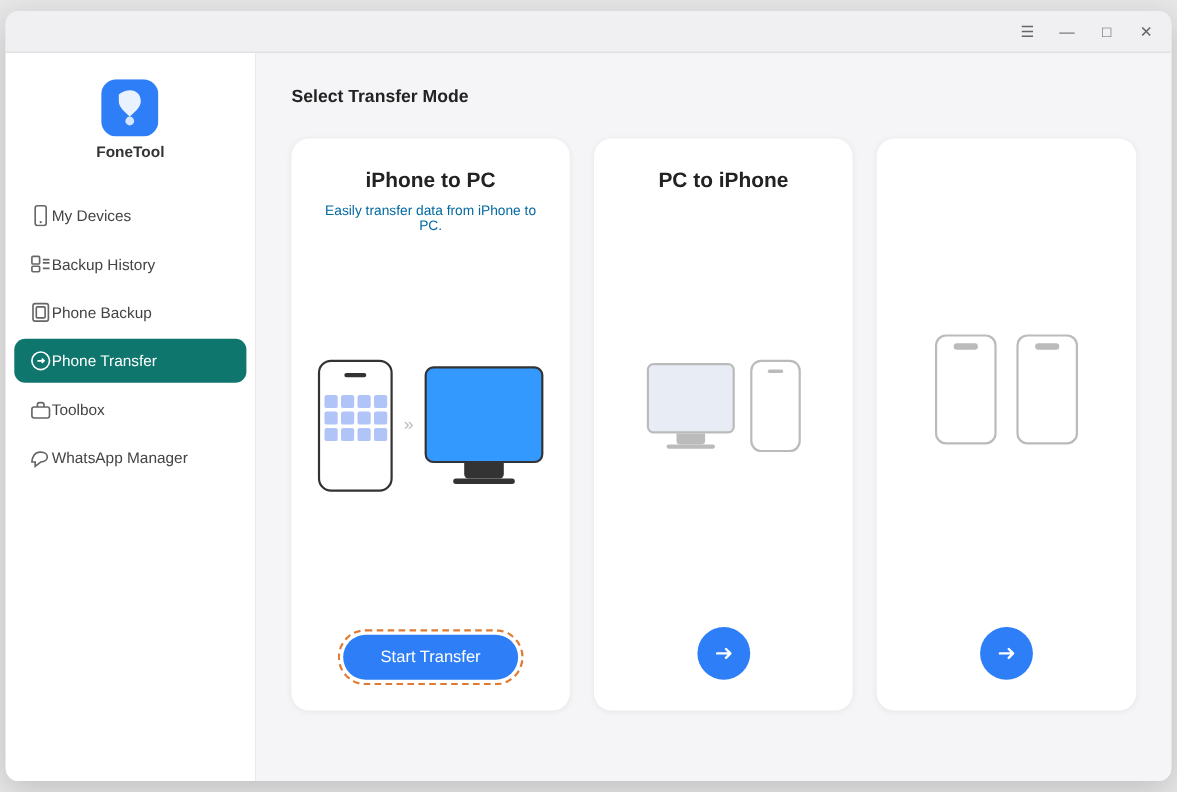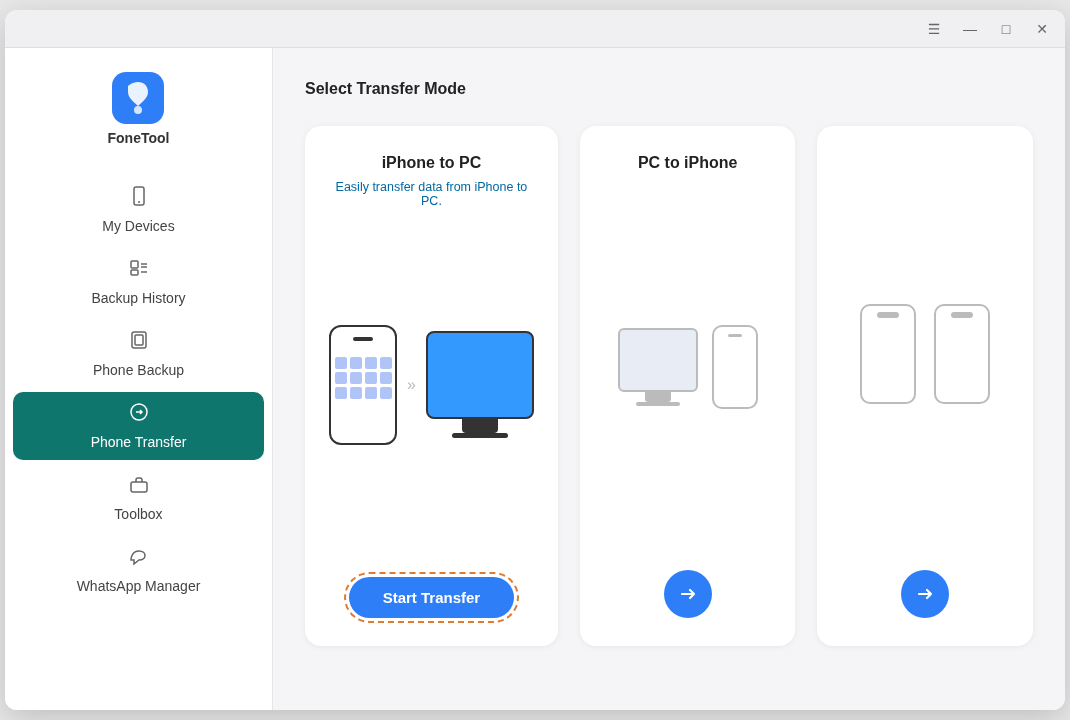--- a/index.html
+++ b/index.html
@@ -44,21 +44,21 @@
       font-size: 14px;
       border-radius: 4px;
     }
     .content-area {
       display: flex;
       flex: 1;
       overflow: hidden;
     }
     
     .sidebar {
-      width: 268px;
+      width: 228px;
       background: #fff;
       display: flex;
       flex-direction: column;
       align-items: center;
       padding-top: 24px;
       flex-shrink: 0;
       border-right: 1px solid #e5e5e5;
     }
     .logo-area {
       display: flex;
@@ -74,28 +74,26 @@
     .logo-text {
       font-size: 14px;
       font-weight: 600;
       color: #333;
     }
     .nav-item {
       width: calc(100% - 16px);
       margin: 2px 8px;
       display: flex;
       align-items: center;
-      gap: 12px;
       padding: 10px 14px;
       border-radius: 10px;
       cursor: pointer;
       transition: background 0.15s;
       color: #444;
       font-size: 14px;
-      flex-direction: column;
     }
     .nav-item.active {
       background: #0f766e;
       color: #fff;
     }
     .nav-icon {
       width: 20px;
       height: 20px;
       flex-shrink: 0;
       display: flex;
@@ -127,21 +125,21 @@
       background: #fff;
       border-radius: 16px;
       padding: 28px 24px 28px 24px;
       display: flex;
       flex-direction: column;
       align-items: center;
       min-height: 520px;
       box-shadow: 0 1px 6px rgba(0,0,0,0.06);
     }
     .card-title {
-      font-size: 16px;
+      font-size: 19px;
       font-weight: 700;
       color: #222;
       margin-bottom: 8px;
       text-align: center;
     }
     .card-desc {
       font-size: 12.5px;
       color: #0369a1;
       text-align: center;
       margin-bottom: auto;
@@ -157,21 +155,21 @@
       margin-top: auto;
       padding-top: 16px;
     }
     .start-btn {
       background: #2d7ef7;
       color: #fff;
       border: none;
       border-radius: 24px;
       padding: 12px 34px;
       font-size: 15px;
-      font-weight: 700;
+      font-weight: 400;
       cursor: pointer;
       outline: 2.5px dashed #e07a30;
       outline-offset: 3px;
     }
     .arrow-btn {
       width: 48px;
       height: 48px;
       background: #2d7ef7;
       border: none;
       border-radius: 50%;

